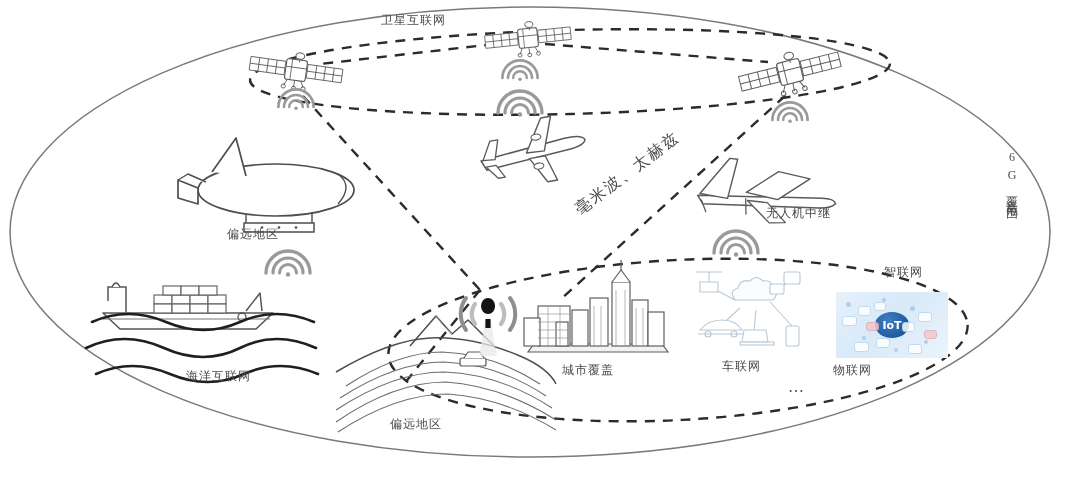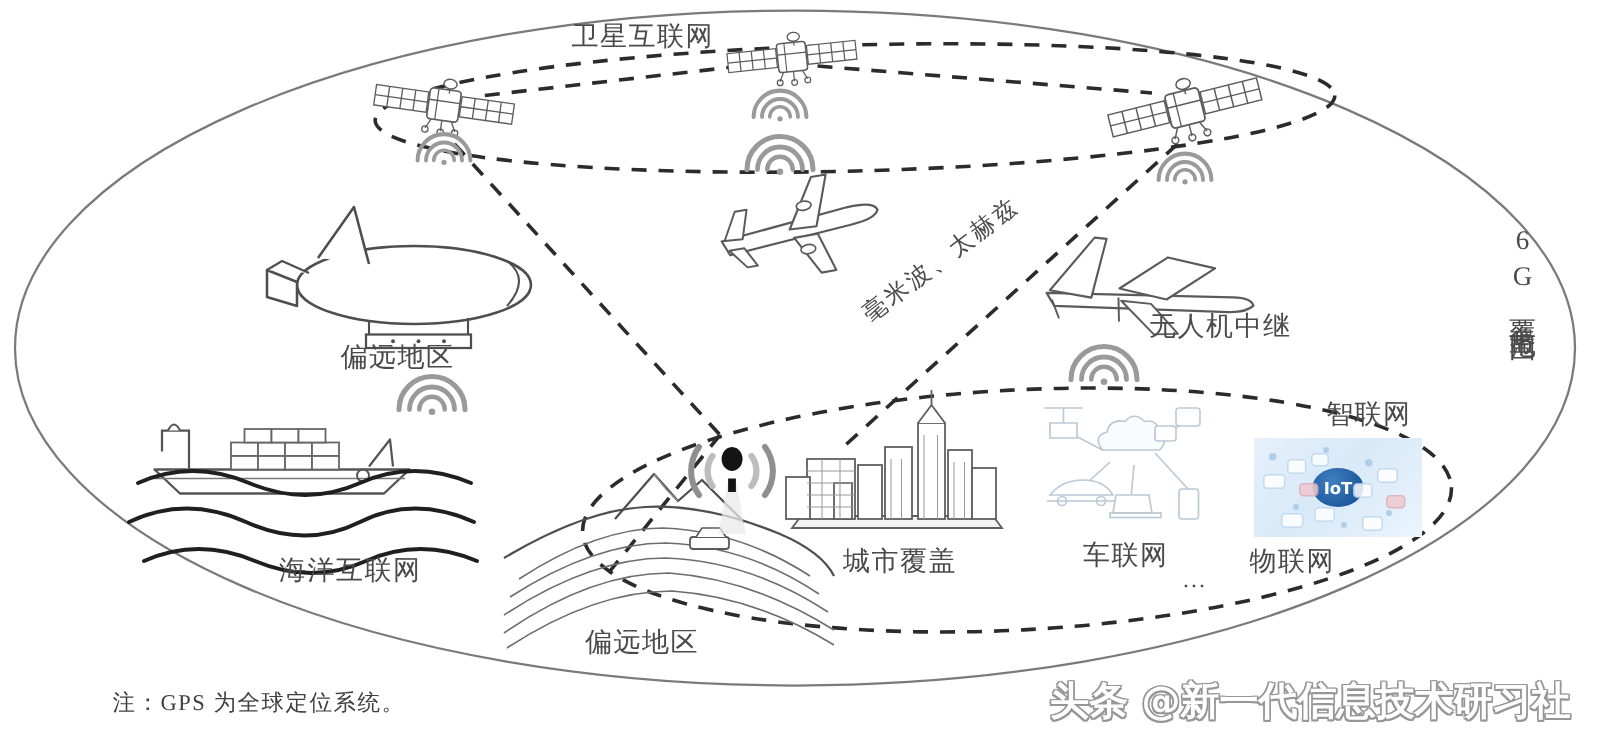--- a/index.html
+++ b/index.html
@@ -13,21 +13,21 @@
   svg.layer{position:absolute;left:0;top:0;width:1080px;height:488px;}
 
   .lbl{
     position:absolute;
     font-family:"Liberation Serif","DejaVu Serif",serif;
     color:#4a4a4a;
     white-space:nowrap;
     letter-spacing:1px;
     user-select:none;
   }
-  .lbl-lg{font-size:18px;}
+  .lbl-lg{font-size:12px;}
   .lbl-md{font-size:16px;}
 
   .vert{
     writing-mode:vertical-rl;
     text-orientation:upright;
     letter-spacing:4px;
     line-height:1;
   }
 
   .rot-mmw{
@@ -348,17 +348,15 @@
 
   <div class="lbl lbl-lg" style="left:833px;top:362px;">物联网</div>
 
   <div class="lbl lbl-lg" style="left:884px;top:264px;">智联网</div>
 
   <div class="lbl lbl-md" style="left:788px;top:378px;letter-spacing:3px;">…</div>
 
 
   <div class="lbl lbl-lg vert" style="left:1006px;top:150px;">6G覆盖范围</div>
 
-  <div class="note">注：GPS 为全球定位系统。</div>
-
-  <div class="watermark">头条 @新一代信息技术研习社</div>
+
 
 </div>
 
 </body></html>

